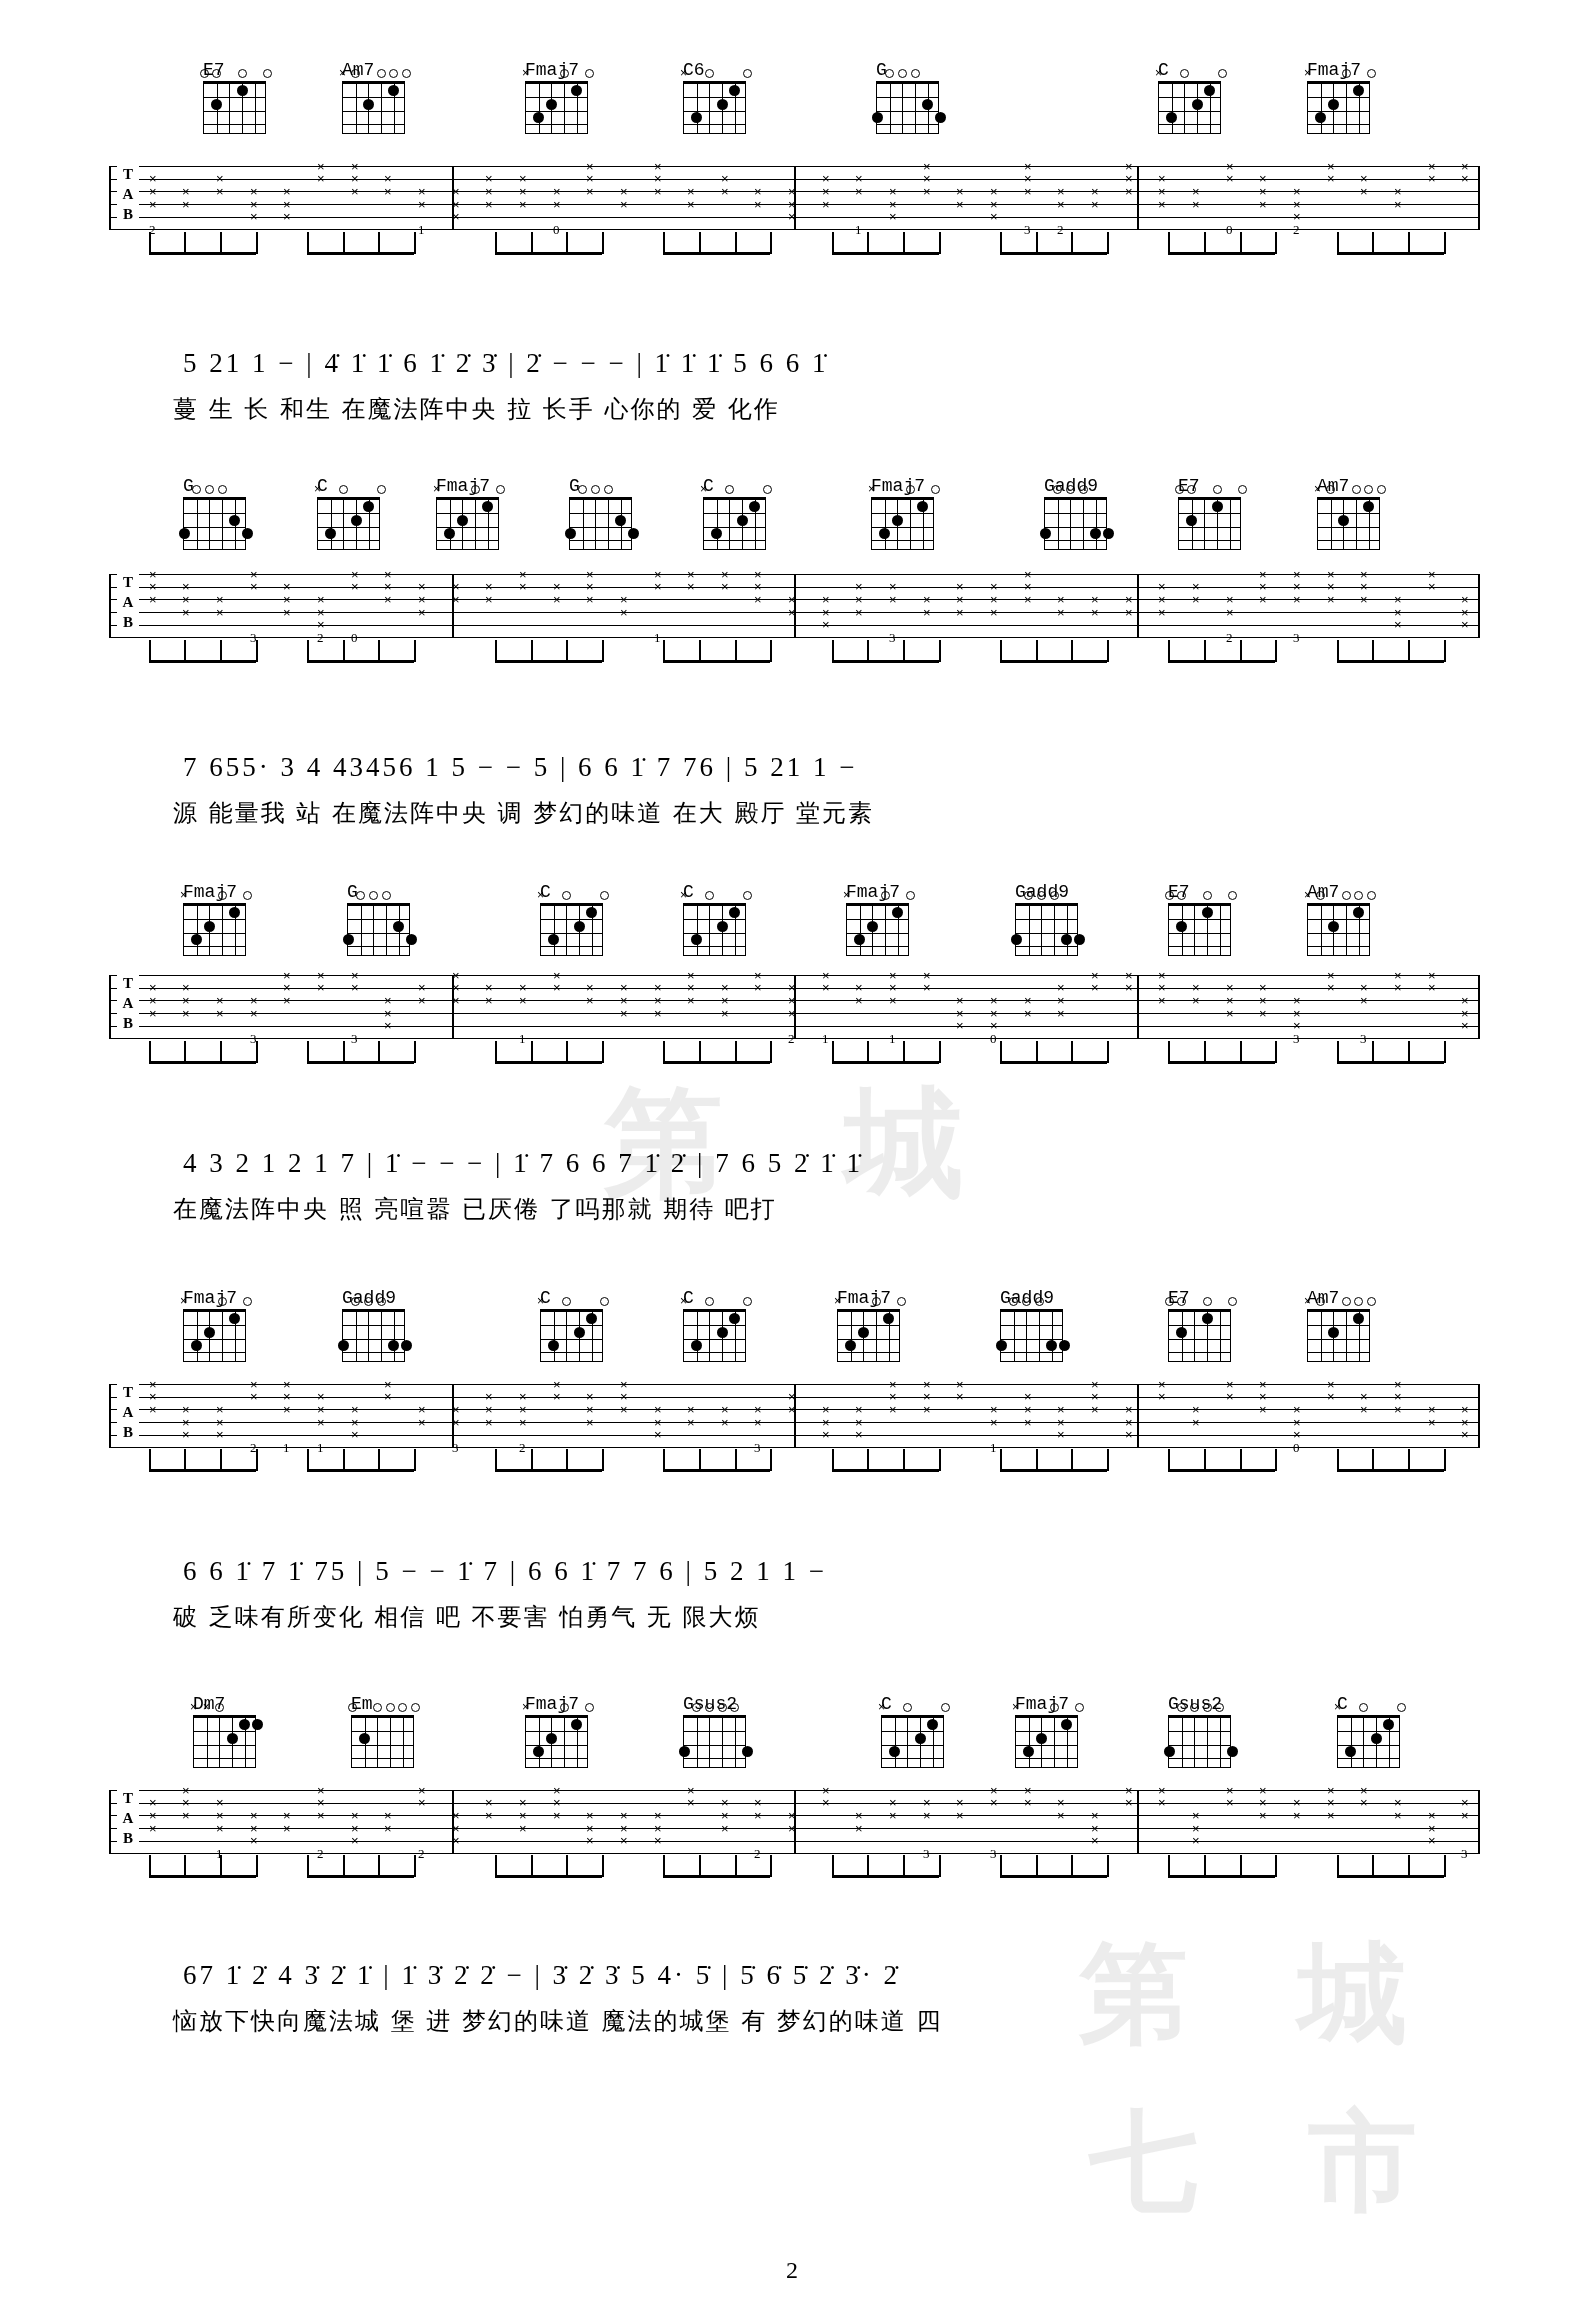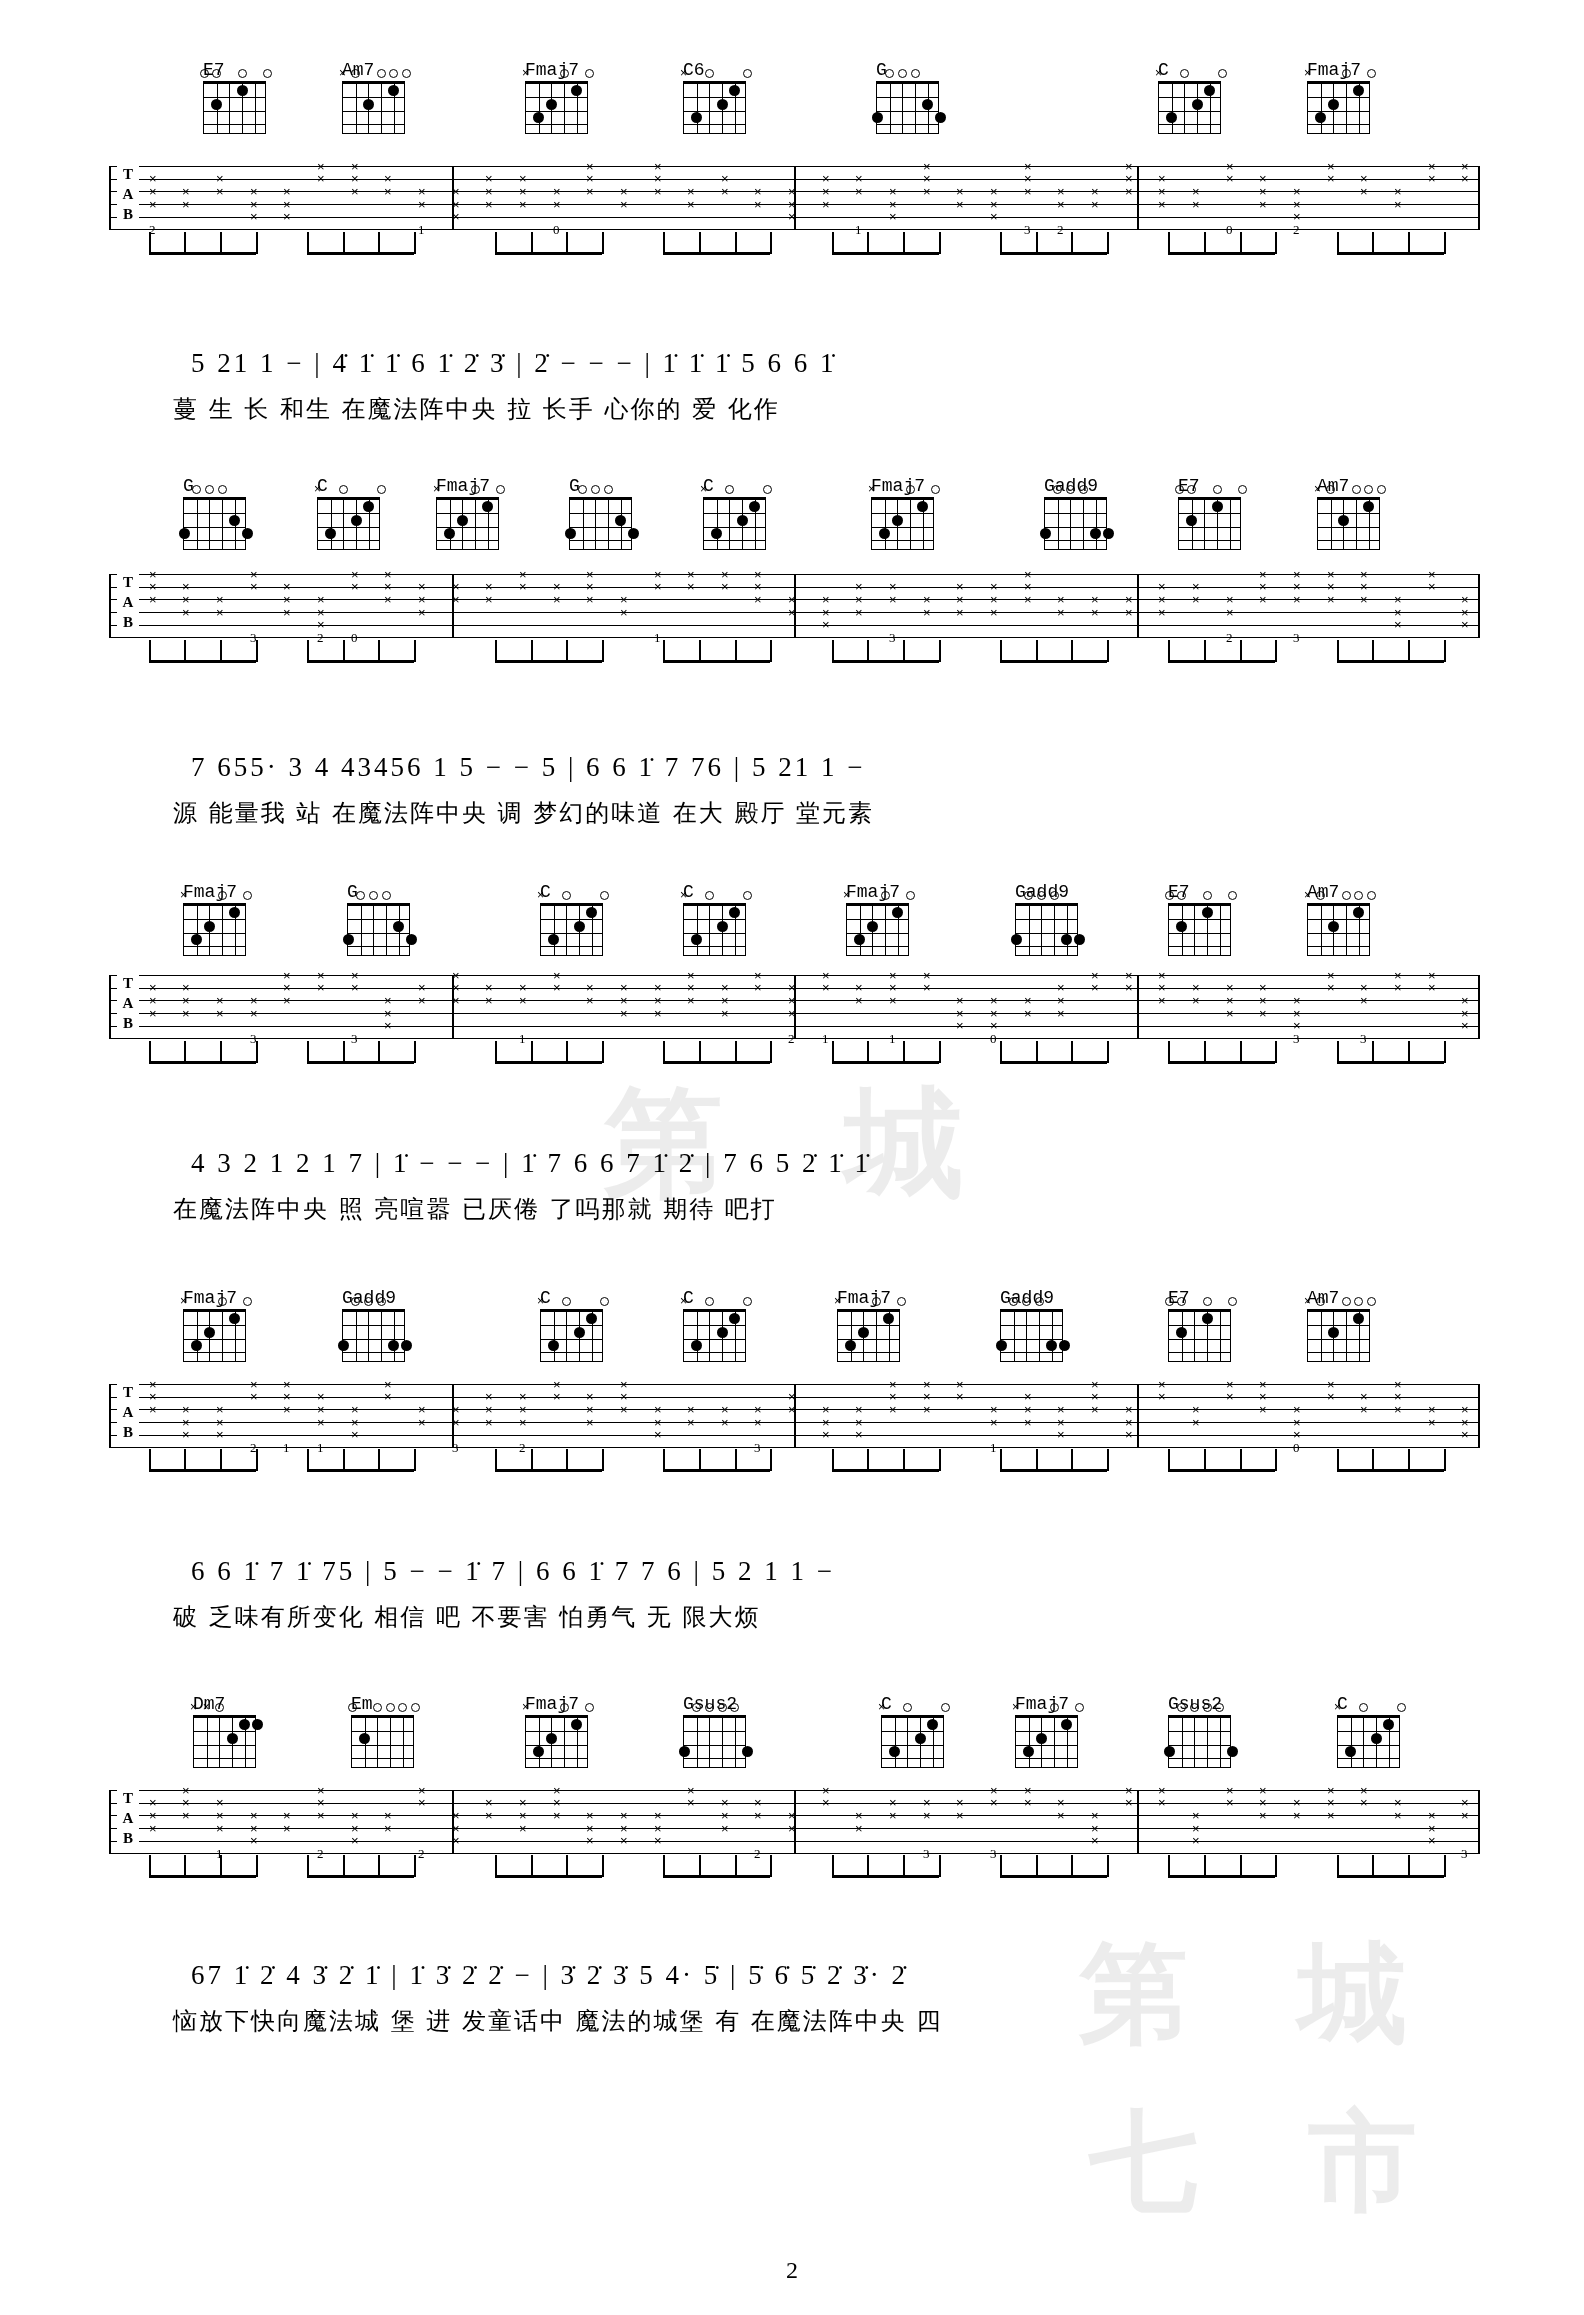--- a/index.html
+++ b/index.html
@@ -28,21 +28,21 @@
   .staff .ln{position:absolute;left:0;right:0;height:1px;background:#000;}
   .staff .bl{position:absolute;top:0;height:63px;width:1.5px;background:#000;}
   .tabword{position:absolute;left:8px;top:-2px;width:22px;font-size:15px;font-weight:bold;font-family:"Liberation Serif",serif;line-height:20px;background:#fff;text-align:center;}
   .x{position:absolute;font-size:13px;line-height:13px;font-family:"Liberation Sans",sans-serif;}
   .num{position:absolute;font-size:13px;line-height:13px;font-family:"Liberation Serif",serif;}
   .stemrow{position:absolute;left:109px;width:1371px;height:26px;}
   .stem{position:absolute;width:1.5px;background:#000;height:22px;}
   .beam{position:absolute;height:2.5px;background:#000;}
 
   
-  .notes{position:absolute;left:8px;width:1328px;height:36px;}
+  .notes{position:absolute;left:0;width:1328px;height:36px;}
   .nt{position:absolute;font-size:27px;font-family:"Liberation Serif",serif;line-height:30px;white-space:nowrap;}
   .lyr{position:absolute;left:0;width:1584px;height:34px;}
   .ly{position:absolute;font-size:24px;font-family:"DejaVu Sans",sans-serif;line-height:30px;white-space:nowrap;}
   .pagenum{position:absolute;left:0;width:1584px;text-align:center;font-size:24px;font-family:"Liberation Serif",serif;}
 </style>
 </head>
 <body>
 
 <div class="sheet">
 
@@ -1624,19 +1624,19 @@
         <div class="beam" style="left:1228px;top:20px;width:107px;"></div>
         <div class="stem" style="left:1228px;top:0;"></div>
         <div class="stem" style="left:1263px;top:0;"></div>
         <div class="stem" style="left:1299px;top:0;"></div>
         <div class="stem" style="left:1335px;top:0;"></div>
       </div>
       <div class="notes" style="top:1960px;">
         <div class="nt" style="left:183px;font-size:27px;letter-spacing:3px;">67 1̇ 2̇ 4 3̇ 2̇ 1̇ | 1̇  3̇ 2̇  2̇ − | 3̇ 2̇ 3̇ 5 4·  5̇ | 5̇ 6̇ 5̇ 2̇ 3̇·   2̇</div>
       </div>
       <div class="lyr" style="top:2006px;">
-        <div class="ly" style="left:173px;font-size:24px;letter-spacing:2px;">恼放下快向魔法城 堡 进 发童话中    魔法的城堡  有 在魔法阵中央   四</div>
+        <div class="ly" style="left:173px;font-size:24px;letter-spacing:2px;">恼放下快向魔法城 堡 进 梦幻的味道    魔法的城堡  有 梦幻的味道   四</div>
       </div>
     </div>
 
   <div class="pagenum" style="top:2257px;">2</div>
 </div>
 
 
 </body></html>

